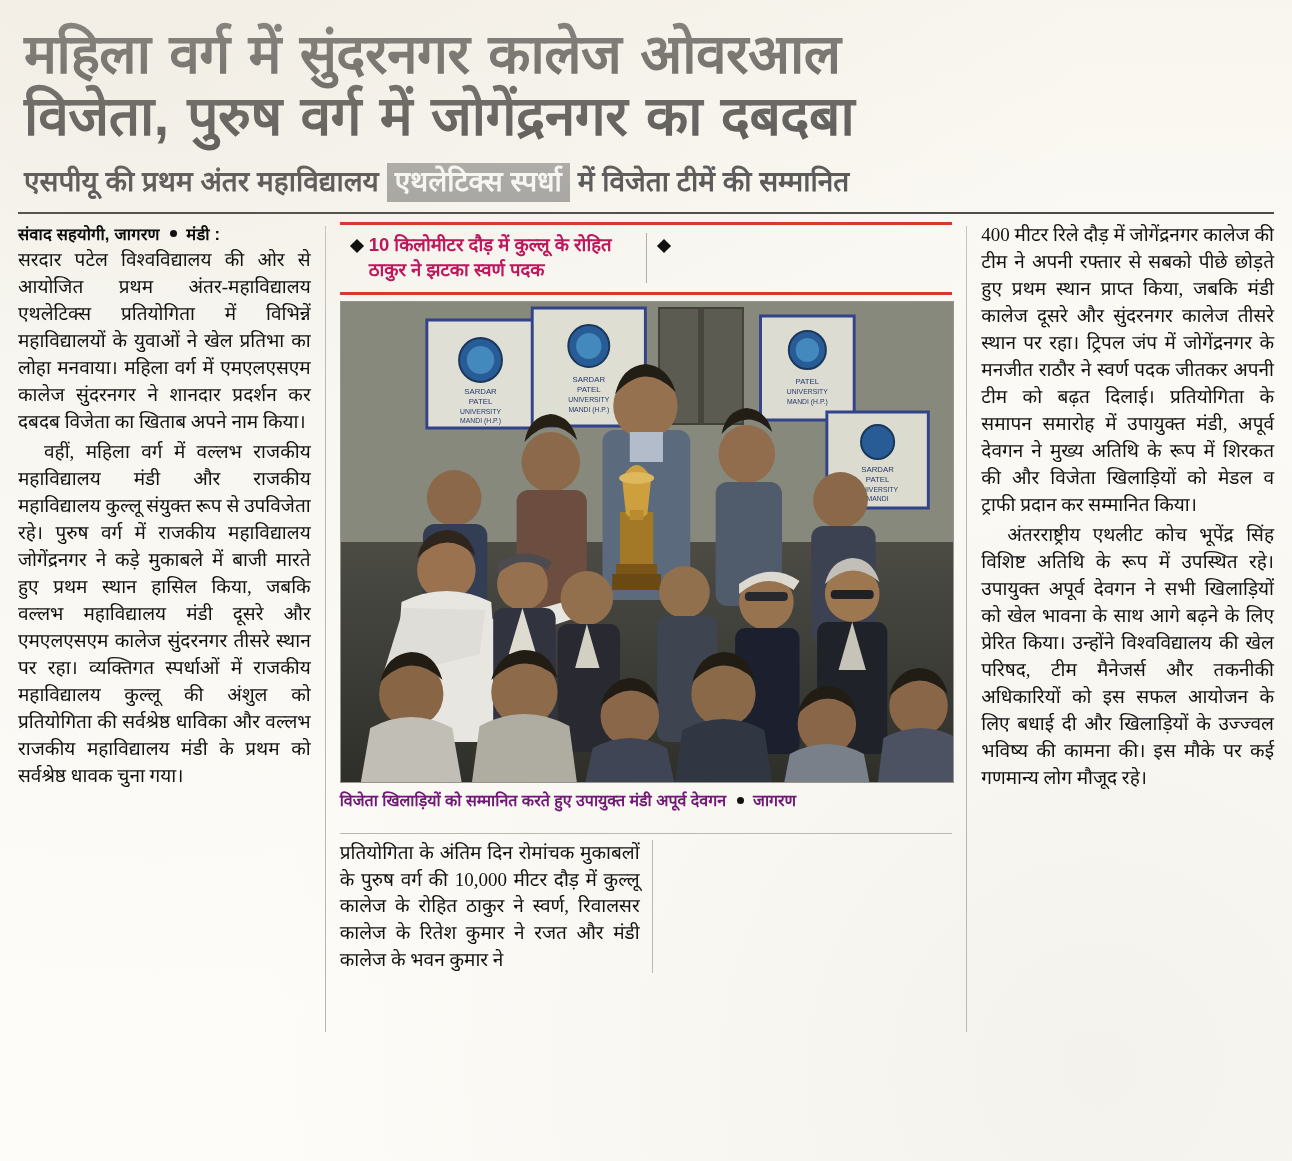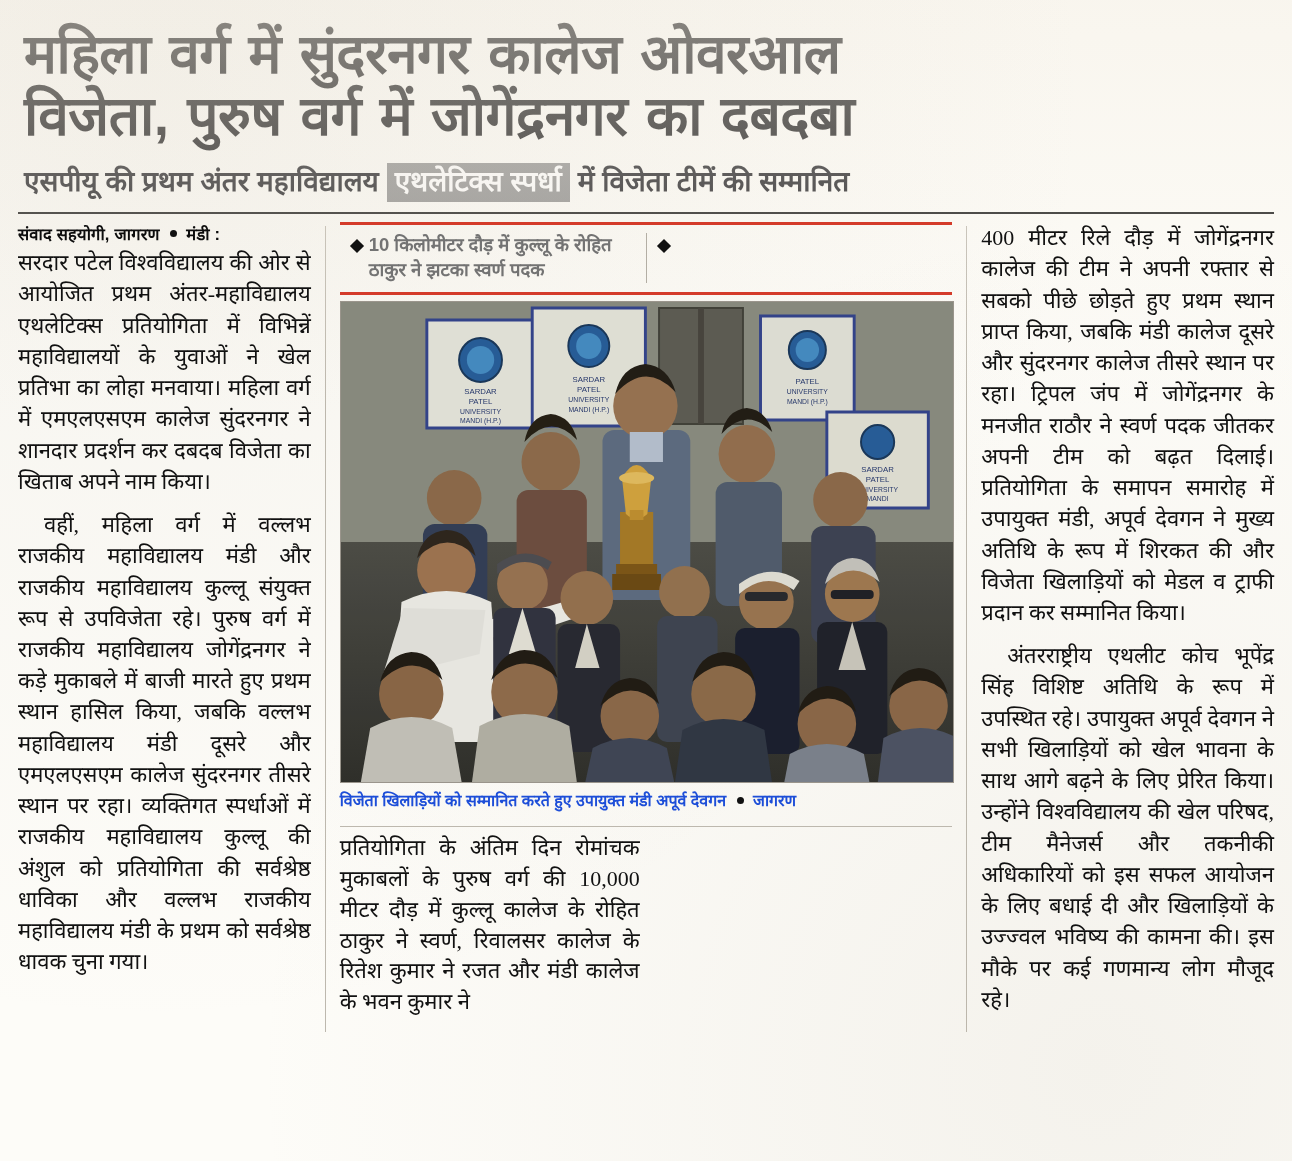--- a/index.html
+++ b/index.html
@@ -100,49 +100,49 @@
     display: inline-block;
     width: 7px; height: 7px;
     background: #111;
     border-radius: 50%;
     transform: translateY(-3px);
     margin: 0 5px;
   }
 
   .body-text {
     font-family: "Liberation Serif", serif;
-    font-size: 22px;
+    font-size: 19px;
     line-height: 1.42;
     text-align: justify;
     text-justify: inter-word;
     color: #111;
   }
   .body-text p { margin: 0 0 0 0; }
-  .body-text p + p { text-indent: 26px; margin-top: 12px; }
+  .body-text p + p { text-indent: 26px; margin-top: 3px; }
 
   
   .teaser-row {
     display: flex;
     align-items: stretch;
     border-top: 3px solid #d43b2a;
     border-bottom: 3px solid #d43b2a;
     padding: 8px 0 9px 0;
     margin-bottom: 6px;
   }
   .teaser {
     flex: 1;
     font-family: "Liberation Sans", sans-serif;
     font-weight: bold;
     font-size: 18.5px;
     line-height: 1.35;
     padding: 0 12px;
     display: flex;
     align-items: flex-start;
     gap: 7px;
-    color: #737373;
+    color: #be185d;
   }
   .teaser .sq {
     width: 10px; height: 10px;
     background: #111;
     transform: rotate(45deg);
     margin-top: 8px;
     flex: 0 0 auto;
   }
   .teaser-div {
     width: 1px;
@@ -157,38 +157,37 @@
     overflow: hidden;
     background: #6c6e63;
     border: 1px solid #9a958c;
   }
   .photo svg { display: block; width: 100%; height: 100%; }
 
   .caption {
     font-family: "Liberation Sans", sans-serif;
     font-weight: bold;
     font-size: 16px;
-    margin: 6px 0 15px 0;
-    color: #1d4ed8;
+    margin: 6px 0 22px 0;
+    color: #701a75;
   }
   .caption .dot {
     display: inline-block;
     width: 7px; height: 7px;
     background: #111;
     border-radius: 50%;
     margin: 0 5px 0 6px;
     transform: translateY(-2px);
   }
 
   .mid-bottom {
     display: flex;
     gap: 12px;
     border-top: 1px solid #bdb8ae;
     padding-top: 6px;
-    align-items: flex-end;
   }
   .mid-bottom .mcol { width: 300px; }
   .mid-bottom .vsep2 { width: 1px; background: #bdb8ae; }
 
   .tight { line-height: 1.40; }
 </style>
 </head>
 <body>
 
 <div class="page">

